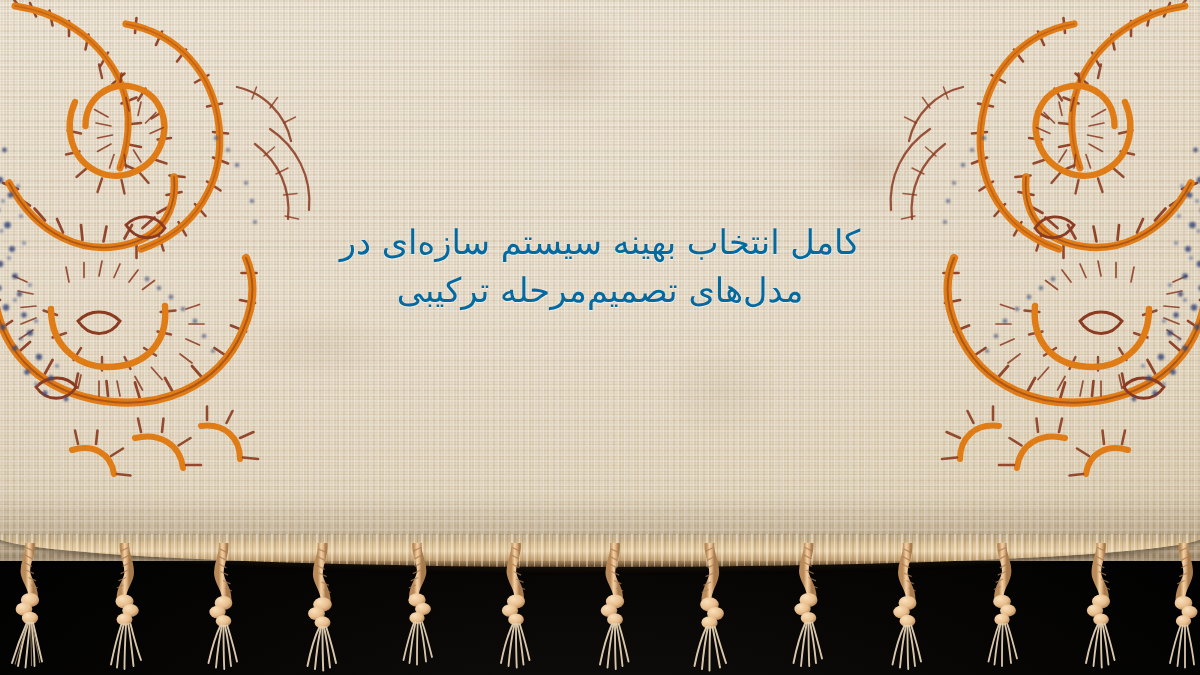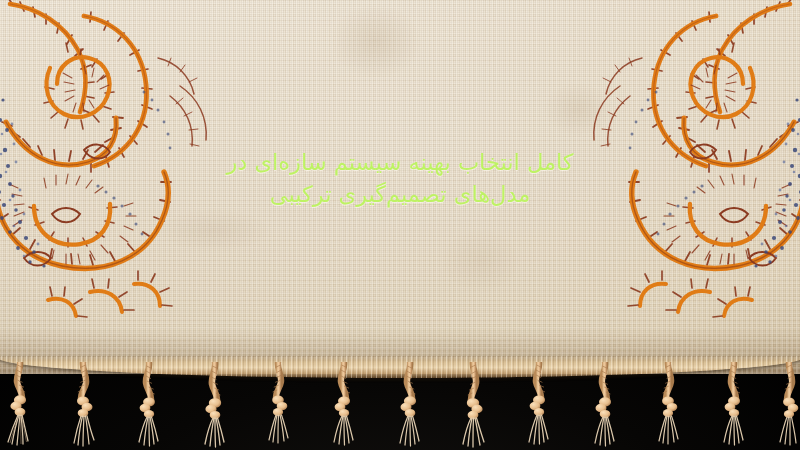--- a/index.html
+++ b/index.html
@@ -83,21 +83,21 @@
 
   
   .fringe{ position:absolute; left:0; top:362px; width:800px; height:88px; }
   .tassel{ position:absolute; top:0; width:30px; height:86px; }
   .tassel svg{ display:block; }
 
   
   .title{
     position:absolute; left:176px; top:146px; width:448px;
     text-align:center; direction:rtl; unicode-bidi:bidi-override;
-    color:#bef264; font-size:22.5px; line-height:32px;
+    color:#0369a1; font-size:22.5px; line-height:32px;
     font-family:"DejaVu Sans", sans-serif; font-weight:400;
     text-shadow:0 1px 0 rgba(255,250,240,.55), 0 0 2px rgba(250,244,230,.4);
     letter-spacing:.1px;
   }
   .title .ln{ display:block; white-space:nowrap; }
 </style>
 </head>
 <body>
 
 <div id="stage">
@@ -670,16 +670,16 @@
             <path d="M13.5 55 C12 64 11 72 10 82"></path>
           <path d="M15 55 C15 64 15 72 15 83"></path>
             <path d="M16.5 55 C18 63 20 71 21 81"></path>
         </g>
       </svg>
     </div>
   </div>
 
   <div class="title">
     <span class="ln">کامل انتخاب بهینه سیستم سازه‌ای در</span>
-    <span class="ln">مدل‌های تصمیم‌گیری ترکیبی</span>
+    <span class="ln">مدل‌های تصمیم‌مرحله ترکیبی</span>
   </div>
 
 </div>
 
 </body></html>

